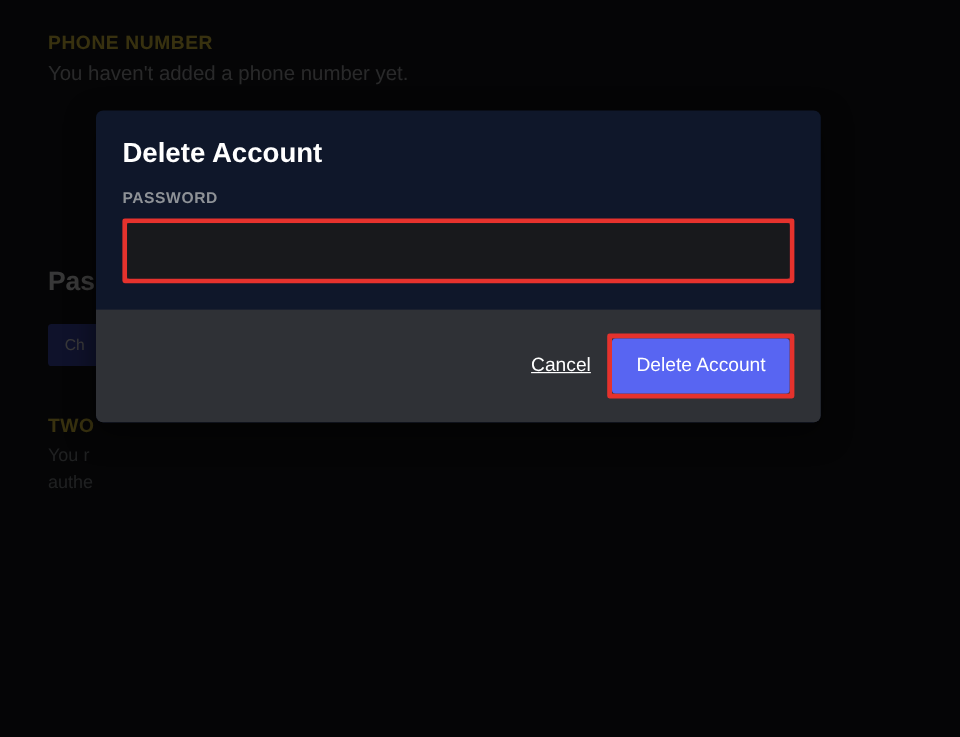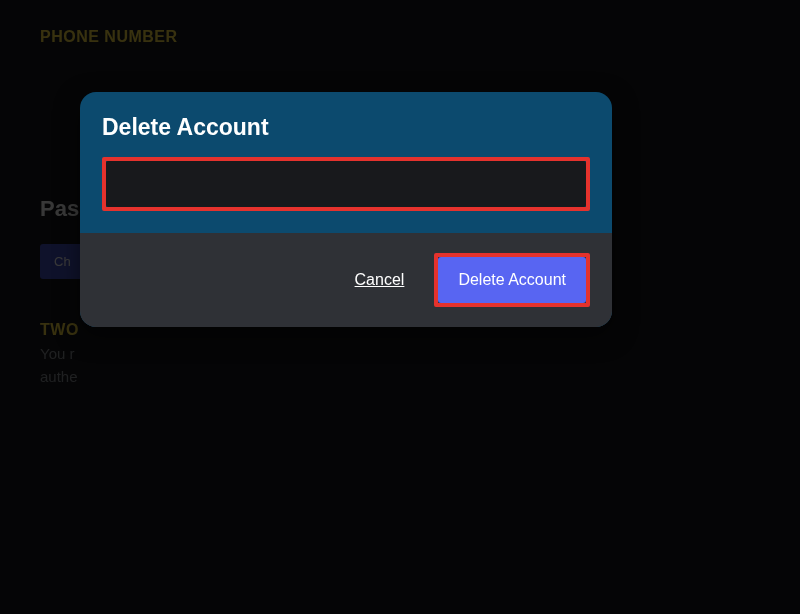--- a/index.html
+++ b/index.html
@@ -70,23 +70,23 @@
     .dim-overlay {
       position: absolute;
       inset: 0;
       background: rgba(0,0,0,0.78);
     }
     
     .modal {
       position: absolute;
       top: 92px;
       left: 80px;
-      width: 532px;
-      background: #0c4a6e;
-      border-radius: 16px;
+      width: 604px;
+      background: #0f172a;
+      border-radius: 6px;
       overflow: hidden;
       box-shadow: 0 8px 24px rgba(0,0,0,0.5);
     }
     
     .modal-header {
       padding: 22px 22px 16px 22px;
     }
     
     .modal-title {
       color: #ffffff;
@@ -134,21 +134,21 @@
       padding: 0 12px;
       border-radius: 2px;
     }
     
     .modal-footer {
       background: #2f3136;
       padding: 20px 22px;
       display: flex;
       justify-content: flex-end;
       align-items: center;
-      gap: 30px;
+      gap: 14px;
     }
     
     .cancel-link {
       color: #ffffff;
       font-size: 16px;
       text-decoration: underline;
       cursor: pointer;
     }
     
     .delete-wrap {
@@ -167,38 +167,40 @@
       border-radius: 3px;
       cursor: pointer;
       display: block;
     }
   </style>
 </head>
 <body>
 
 <div class="page-bg">
   <div class="bg-section-label">PHONE NUMBER</div>
+  <div class="bg-section-text">You haven't added a phone number yet.</div>
   
   <div class="bg-heading">Pas</div>
   <div class="bg-button">Ch</div>
   
   <div class="bg-twofa">
     <div class="bg-section-label">TWO</div>
     <div class="bg-twofa-text">You r</div>
     <div class="bg-twofa-text">authe</div>
   </div>
 </div>
 
 <div class="dim-overlay"></div>
 
 <div class="modal">
   <div class="modal-header">
     <div class="modal-title">Delete Account</div>
   </div>
   <div class="modal-body">
+    <div class="field-label">PASSWORD</div>
     <div class="password-wrap">
       <input type="password" class="password-input" value="" style="">
     </div>
   </div>
   <div class="modal-footer">
     <span class="cancel-link">Cancel</span>
     <span class="delete-wrap">
       <button class="delete-button">Delete Account</button>
     </span>
   </div>

